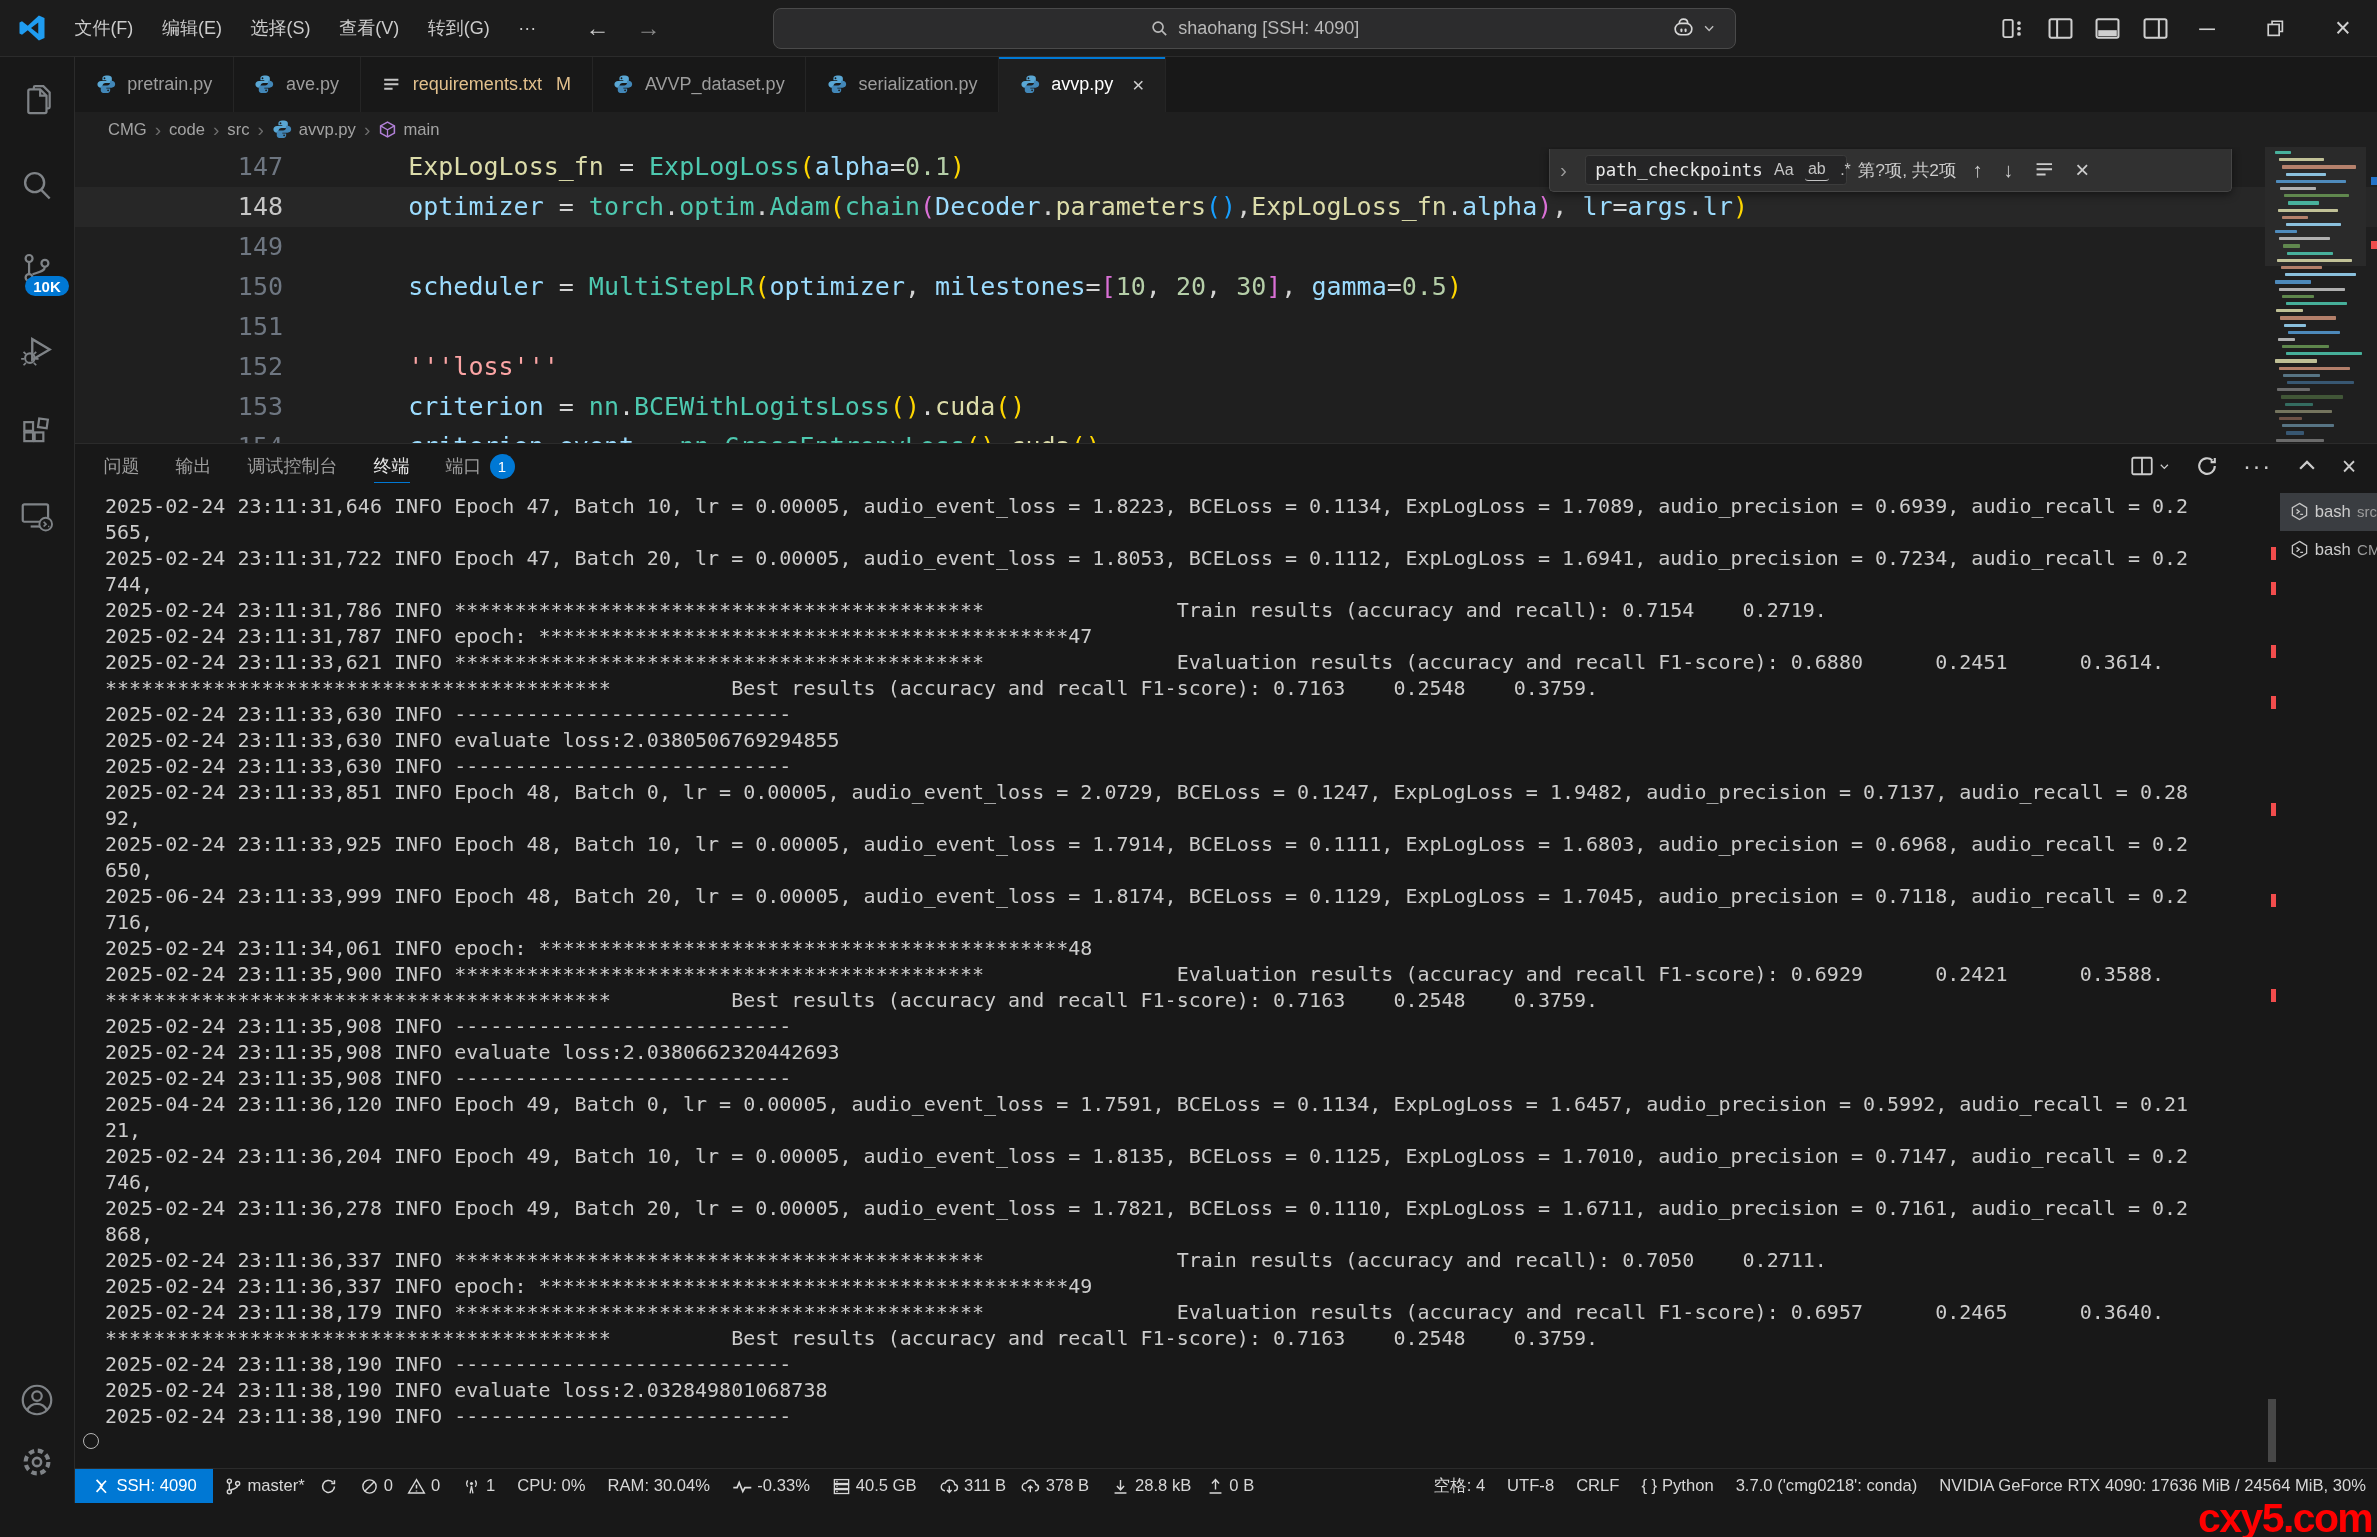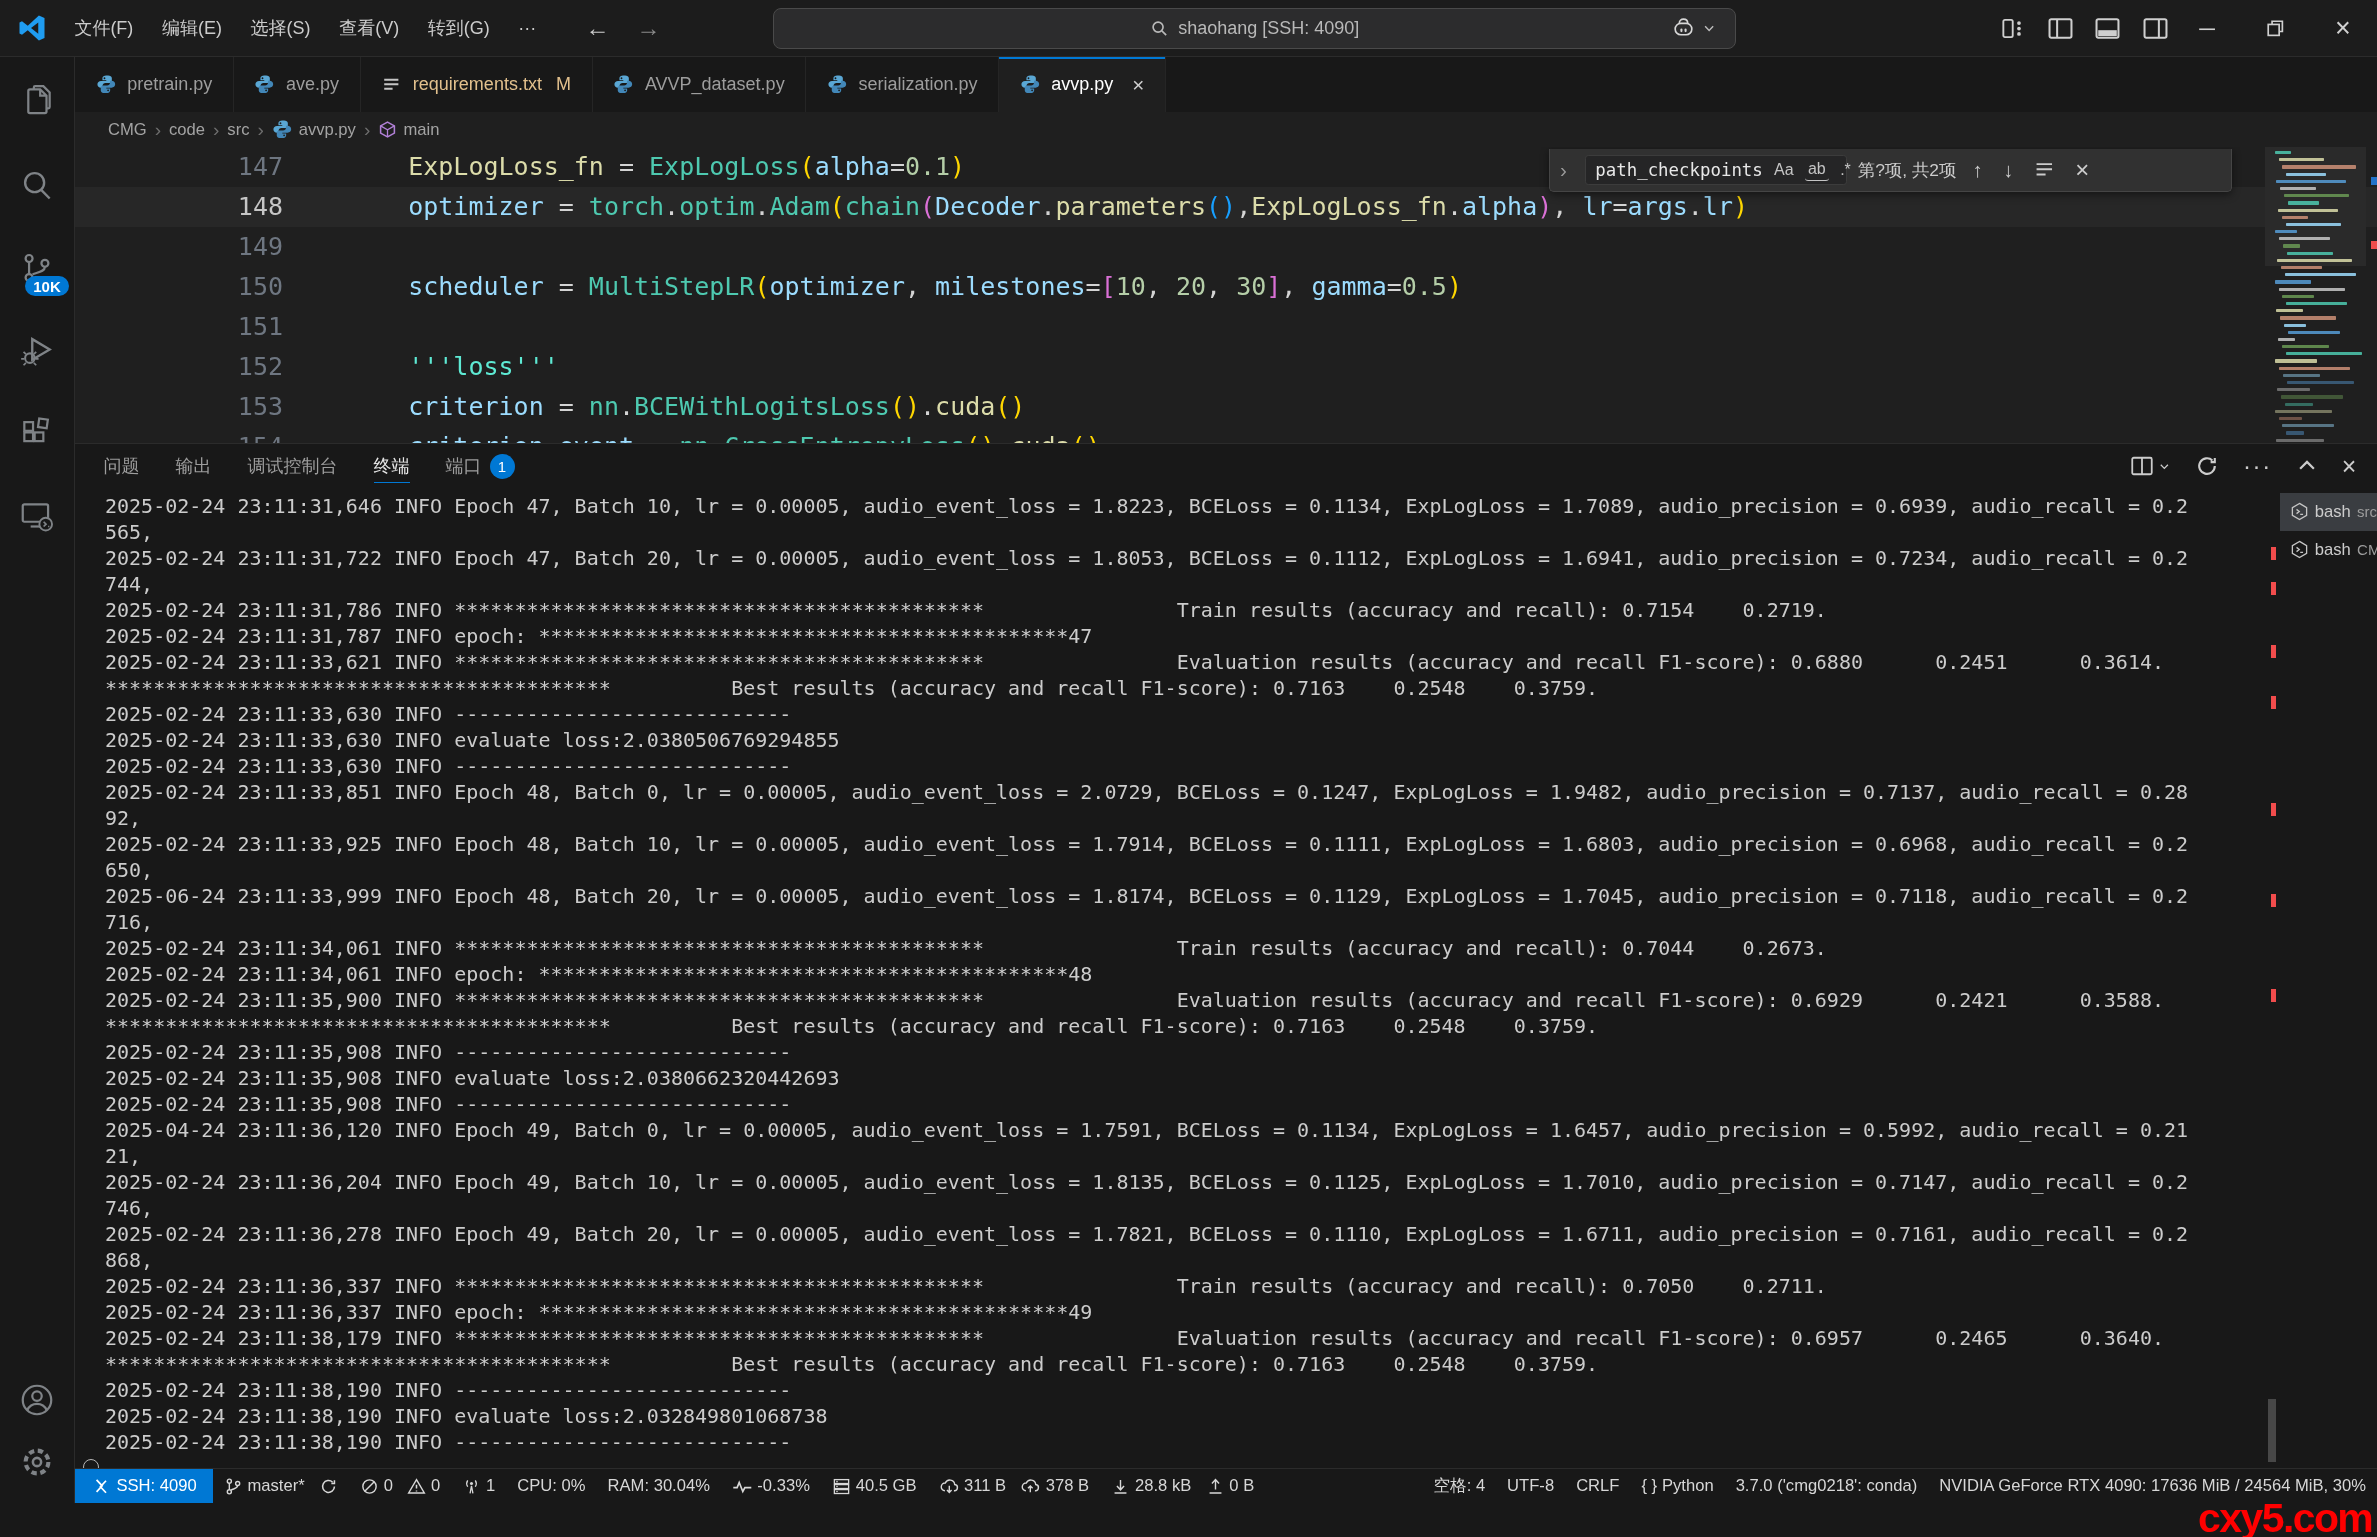--- a/index.html
+++ b/index.html
@@ -341,21 +341,21 @@
         </span>
       </div>
 
     <div class="editor">
       <div id="code-lines">
           <div class="code-line"><span class="ln">147</span><span class="ctext"><span style="color: rgb(212, 212, 212);">    </span><span style="color: rgb(220, 220, 170);">ExpLogLoss_fn</span><span style="color: rgb(212, 212, 212);"> = </span><span style="color: rgb(78, 201, 176);">ExpLogLoss</span><span style="color: rgb(255, 215, 0);">(</span><span style="color: rgb(156, 220, 254);">alpha</span><span style="color: rgb(212, 212, 212);">=</span><span style="color: rgb(181, 206, 168);">0.1</span><span style="color: rgb(255, 215, 0);">)</span></span></div>
           <div class="code-line current"><span class="ln">148</span><span class="ctext"><span style="color: rgb(212, 212, 212);">    </span><span style="color: rgb(156, 220, 254);">optimizer</span><span style="color: rgb(212, 212, 212);"> = </span><span style="color: rgb(78, 201, 176);">torch</span><span style="color: rgb(212, 212, 212);">.</span><span style="color: rgb(78, 201, 176);">optim</span><span style="color: rgb(212, 212, 212);">.</span><span style="color: rgb(78, 201, 176);">Adam</span><span style="color: rgb(255, 215, 0);">(</span><span style="color: rgb(78, 201, 176);">chain</span><span style="color: rgb(218, 112, 214);">(</span><span style="color: rgb(156, 220, 254);">Decoder</span><span style="color: rgb(212, 212, 212);">.</span><span style="color: rgb(220, 220, 170);">parameters</span><span style="color: rgb(23, 159, 255);">(</span><span style="color: rgb(23, 159, 255);">)</span><span style="color: rgb(212, 212, 212);">,</span><span style="color: rgb(220, 220, 170);">ExpLogLoss_fn</span><span style="color: rgb(212, 212, 212);">.</span><span style="color: rgb(156, 220, 254);">alpha</span><span style="color: rgb(218, 112, 214);">)</span><span style="color: rgb(212, 212, 212);">, </span><span style="color: rgb(156, 220, 254);">lr</span><span style="color: rgb(212, 212, 212);">=</span><span style="color: rgb(156, 220, 254);">args</span><span style="color: rgb(212, 212, 212);">.</span><span style="color: rgb(156, 220, 254);">lr</span><span style="color: rgb(255, 215, 0);">)</span></span></div>
           <div class="code-line"><span class="ln">149</span><span class="ctext"></span></div>
           <div class="code-line"><span class="ln">150</span><span class="ctext"><span style="color: rgb(212, 212, 212);">    </span><span style="color: rgb(156, 220, 254);">scheduler</span><span style="color: rgb(212, 212, 212);"> = </span><span style="color: rgb(78, 201, 176);">MultiStepLR</span><span style="color: rgb(255, 215, 0);">(</span><span style="color: rgb(156, 220, 254);">optimizer</span><span style="color: rgb(212, 212, 212);">, </span><span style="color: rgb(156, 220, 254);">milestones</span><span style="color: rgb(212, 212, 212);">=</span><span style="color: rgb(218, 112, 214);">[</span><span style="color: rgb(181, 206, 168);">10</span><span style="color: rgb(212, 212, 212);">, </span><span style="color: rgb(181, 206, 168);">20</span><span style="color: rgb(212, 212, 212);">, </span><span style="color: rgb(181, 206, 168);">30</span><span style="color: rgb(218, 112, 214);">]</span><span style="color: rgb(212, 212, 212);">, </span><span style="color: rgb(156, 220, 254);">gamma</span><span style="color: rgb(212, 212, 212);">=</span><span style="color: rgb(181, 206, 168);">0.5</span><span style="color: rgb(255, 215, 0);">)</span></span></div>
           <div class="code-line"><span class="ln">151</span><span class="ctext"></span></div>
-          <div class="code-line"><span class="ln">152</span><span class="ctext"><span style="color: rgb(212, 212, 212);">    </span><span style="color: #5eead4;">'''loss'''</span></span></div>
+          <div class="code-line"><span class="ln">152</span><span class="ctext"><span style="color: rgb(212, 212, 212);">    </span><span style="color: #fca5a5;">'''loss'''</span></span></div>
           <div class="code-line"><span class="ln">153</span><span class="ctext"><span style="color: rgb(212, 212, 212);">    </span><span style="color: rgb(156, 220, 254);">criterion</span><span style="color: rgb(212, 212, 212);"> = </span><span style="color: rgb(78, 201, 176);">nn</span><span style="color: rgb(212, 212, 212);">.</span><span style="color: rgb(78, 201, 176);">BCEWithLogitsLoss</span><span style="color: rgb(255, 215, 0);">(</span><span style="color: rgb(255, 215, 0);">)</span><span style="color: rgb(212, 212, 212);">.</span><span style="color: rgb(220, 220, 170);">cuda</span><span style="color: rgb(255, 215, 0);">(</span><span style="color: rgb(255, 215, 0);">)</span></span></div>
           <div class="code-line"><span class="ln">154</span><span class="ctext"><span style="color: rgb(212, 212, 212);">    </span><span style="color: rgb(156, 220, 254);">criterion_event</span><span style="color: rgb(212, 212, 212);"> = </span><span style="color: rgb(78, 201, 176);">nn</span><span style="color: rgb(212, 212, 212);">.</span><span style="color: rgb(78, 201, 176);">CrossEntropyLoss</span><span style="color: rgb(255, 215, 0);">(</span><span style="color: rgb(255, 215, 0);">)</span><span style="color: rgb(212, 212, 212);">.</span><span style="color: rgb(220, 220, 170);">cuda</span><span style="color: rgb(255, 215, 0);">(</span><span style="color: rgb(255, 215, 0);">)</span></span></div>
         </div>
 
       <div class="minimap">
         <div class="slider"></div>
         <div id="mm-lines">
             <div class="mm-line" style="width: 16px; margin-left: 9.5px; background: rgb(78, 201, 176); opacity: 0.85;"></div>
             <div class="mm-line" style="width: 45px; margin-left: 13.5px; background: rgb(220, 220, 170); opacity: 0.85;"></div>
             <div class="mm-line" style="width: 74px; margin-left: 17.4px; background: rgb(206, 145, 120); opacity: 0.85;"></div>
@@ -480,21 +480,20 @@
               <div class="term-line">******************************************          Best results (accuracy and recall F1-score): 0.7163    0.2548    0.3759.</div>
               <div class="term-line">2025-02-24 23:11:33,630 INFO ----------------------------</div>
               <div class="term-line">2025-02-24 23:11:33,630 INFO evaluate loss:2.0380506769294855</div>
               <div class="term-line">2025-02-24 23:11:33,630 INFO ----------------------------</div>
               <div class="term-line">2025-02-24 23:11:33,851 INFO Epoch 48, Batch 0, lr = 0.00005, audio_event_loss = 2.0729, BCELoss = 0.1247, ExpLogLoss = 1.9482, audio_precision = 0.7137, audio_recall = 0.28</div>
               <div class="term-line">92,</div>
               <div class="term-line">2025-02-24 23:11:33,925 INFO Epoch 48, Batch 10, lr = 0.00005, audio_event_loss = 1.7914, BCELoss = 0.1111, ExpLogLoss = 1.6803, audio_precision = 0.6968, audio_recall = 0.2</div>
               <div class="term-line">650,</div>
               <div class="term-line">2025-06-24 23:11:33,999 INFO Epoch 48, Batch 20, lr = 0.00005, audio_event_loss = 1.8174, BCELoss = 0.1129, ExpLogLoss = 1.7045, audio_precision = 0.7118, audio_recall = 0.2</div>
               <div class="term-line">716,</div>
-              <div class="term-line">2025-02-24 23:11:34,061 INFO ********************************************                Train results (accuracy and recall): 0.7044    0.2673.</div>
               <div class="term-line">2025-02-24 23:11:34,061 INFO epoch: ********************************************48</div>
               <div class="term-line">2025-02-24 23:11:35,900 INFO ********************************************                Evaluation results (accuracy and recall F1-score): 0.6929      0.2421      0.3588.</div>
               <div class="term-line">******************************************          Best results (accuracy and recall F1-score): 0.7163    0.2548    0.3759.</div>
               <div class="term-line">2025-02-24 23:11:35,908 INFO ----------------------------</div>
               <div class="term-line">2025-02-24 23:11:35,908 INFO evaluate loss:2.0380662320442693</div>
               <div class="term-line">2025-02-24 23:11:35,908 INFO ----------------------------</div>
               <div class="term-line">2025-04-24 23:11:36,120 INFO Epoch 49, Batch 0, lr = 0.00005, audio_event_loss = 1.7591, BCELoss = 0.1134, ExpLogLoss = 1.6457, audio_precision = 0.5992, audio_recall = 0.21</div>
               <div class="term-line">21,</div>
               <div class="term-line">2025-02-24 23:11:36,204 INFO Epoch 49, Batch 10, lr = 0.00005, audio_event_loss = 1.8135, BCELoss = 0.1125, ExpLogLoss = 1.7010, audio_precision = 0.7147, audio_recall = 0.2</div>
               <div class="term-line">746,</div>

